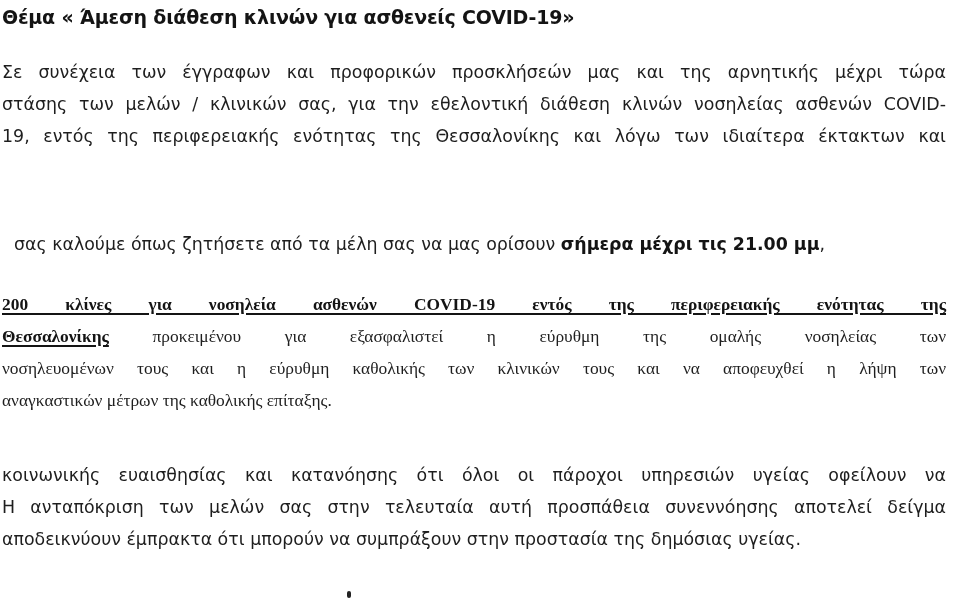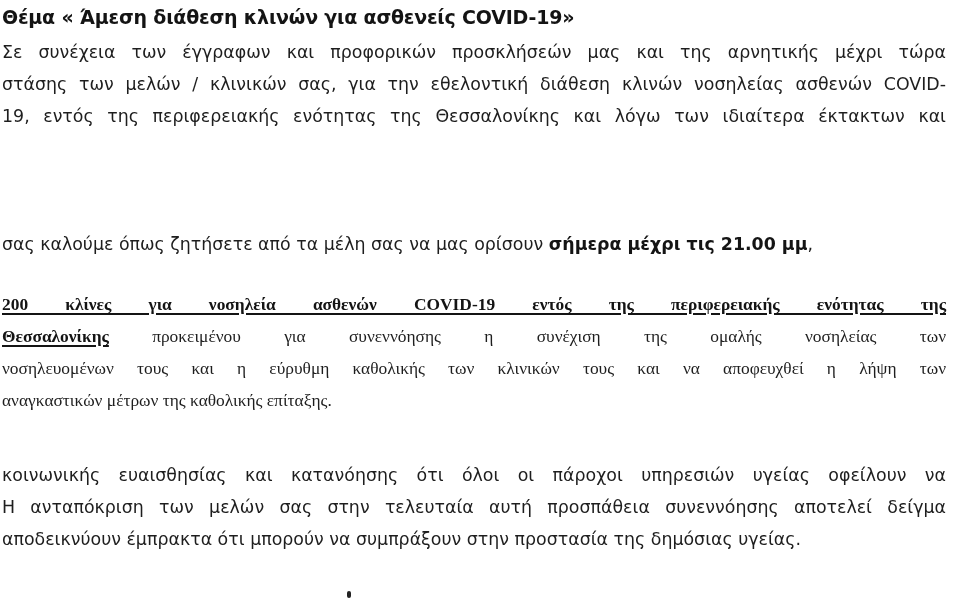--- a/index.html
+++ b/index.html
@@ -45,22 +45,22 @@
     .line {
       display: block;
       white-space: nowrap;
       text-align: justify;
       text-align-last: justify;
       width: 944px;
     }
     .line.last {
       text-align-last: left;
     }
-    .p1 { top: 36px; }
-    .p2 { top: 228px; }
+    .p1 { top: 56px; }
+    .p2 { top: 228px; margin-left: 12px; }
     .p3 { top: 288px; font-family: Liberation Serif, serif; }
     .p4 { top: 459px; }
     .bold { font-weight: bold; color: #141414; }
     .ul { text-decoration: underline; text-decoration-thickness: 2px; text-underline-offset: 3px; }
     .dot {
       position: absolute;
       left: 347px;
       top: 591px;
       width: 4px;
       height: 7px;
@@ -80,21 +80,21 @@
     <span class="line">στάσης των μελών / κλινικών σας, για την εθελοντική διάθεση κλινών νοσηλείας ασθενών COVID-</span>
     <span class="line">19, εντός της περιφερειακής ενότητας της Θεσσαλονίκης και λόγω των ιδιαίτερα έκτακτων και</span>
   </div>
 
   <div class="para p2">
     <span class="line last"><span>σας καλούμε όπως ζητήσετε από τα μέλη σας να μας ορίσουν </span><span class="bold">σήμερα μέχρι τις 21.00 μμ</span><span>,</span></span>
   </div>
 
   <div class="para p3">
     <span class="line bold ul">200 κλίνες για νοσηλεία ασθενών COVID-19 εντός της περιφερειακής ενότητας της</span>
-    <span class="line"><span class="bold ul">Θεσσαλονίκης</span><span> προκειμένου για συνεννόησης η συνέχιση της ομαλής νοσηλείας των</span></span>
+    <span class="line"><span class="bold ul">Θεσσαλονίκης</span><span> προκειμένου για εξασφαλιστεί η εύρυθμη της ομαλής νοσηλείας των</span></span>
     <span class="line">νοσηλευομένων τους και η εύρυθμη καθολικής των κλινικών τους και να αποφευχθεί  η λήψη των</span>
     <span class="line last">αναγκαστικών μέτρων της καθολικής επίταξης.</span>
   </div>
 
   <div class="para p4">
     <span class="line">κοινωνικής ευαισθησίας και κατανόησης ότι όλοι οι πάροχοι υπηρεσιών υγείας οφείλουν να</span>
     <span class="line">Η ανταπόκριση των μελών σας στην τελευταία αυτή προσπάθεια συνεννόησης αποτελεί δείγμα</span>
     <span class="line last">αποδεικνύουν έμπρακτα ότι μπορούν να συμπράξουν στην προστασία της δημόσιας υγείας.</span>
   </div>
 

